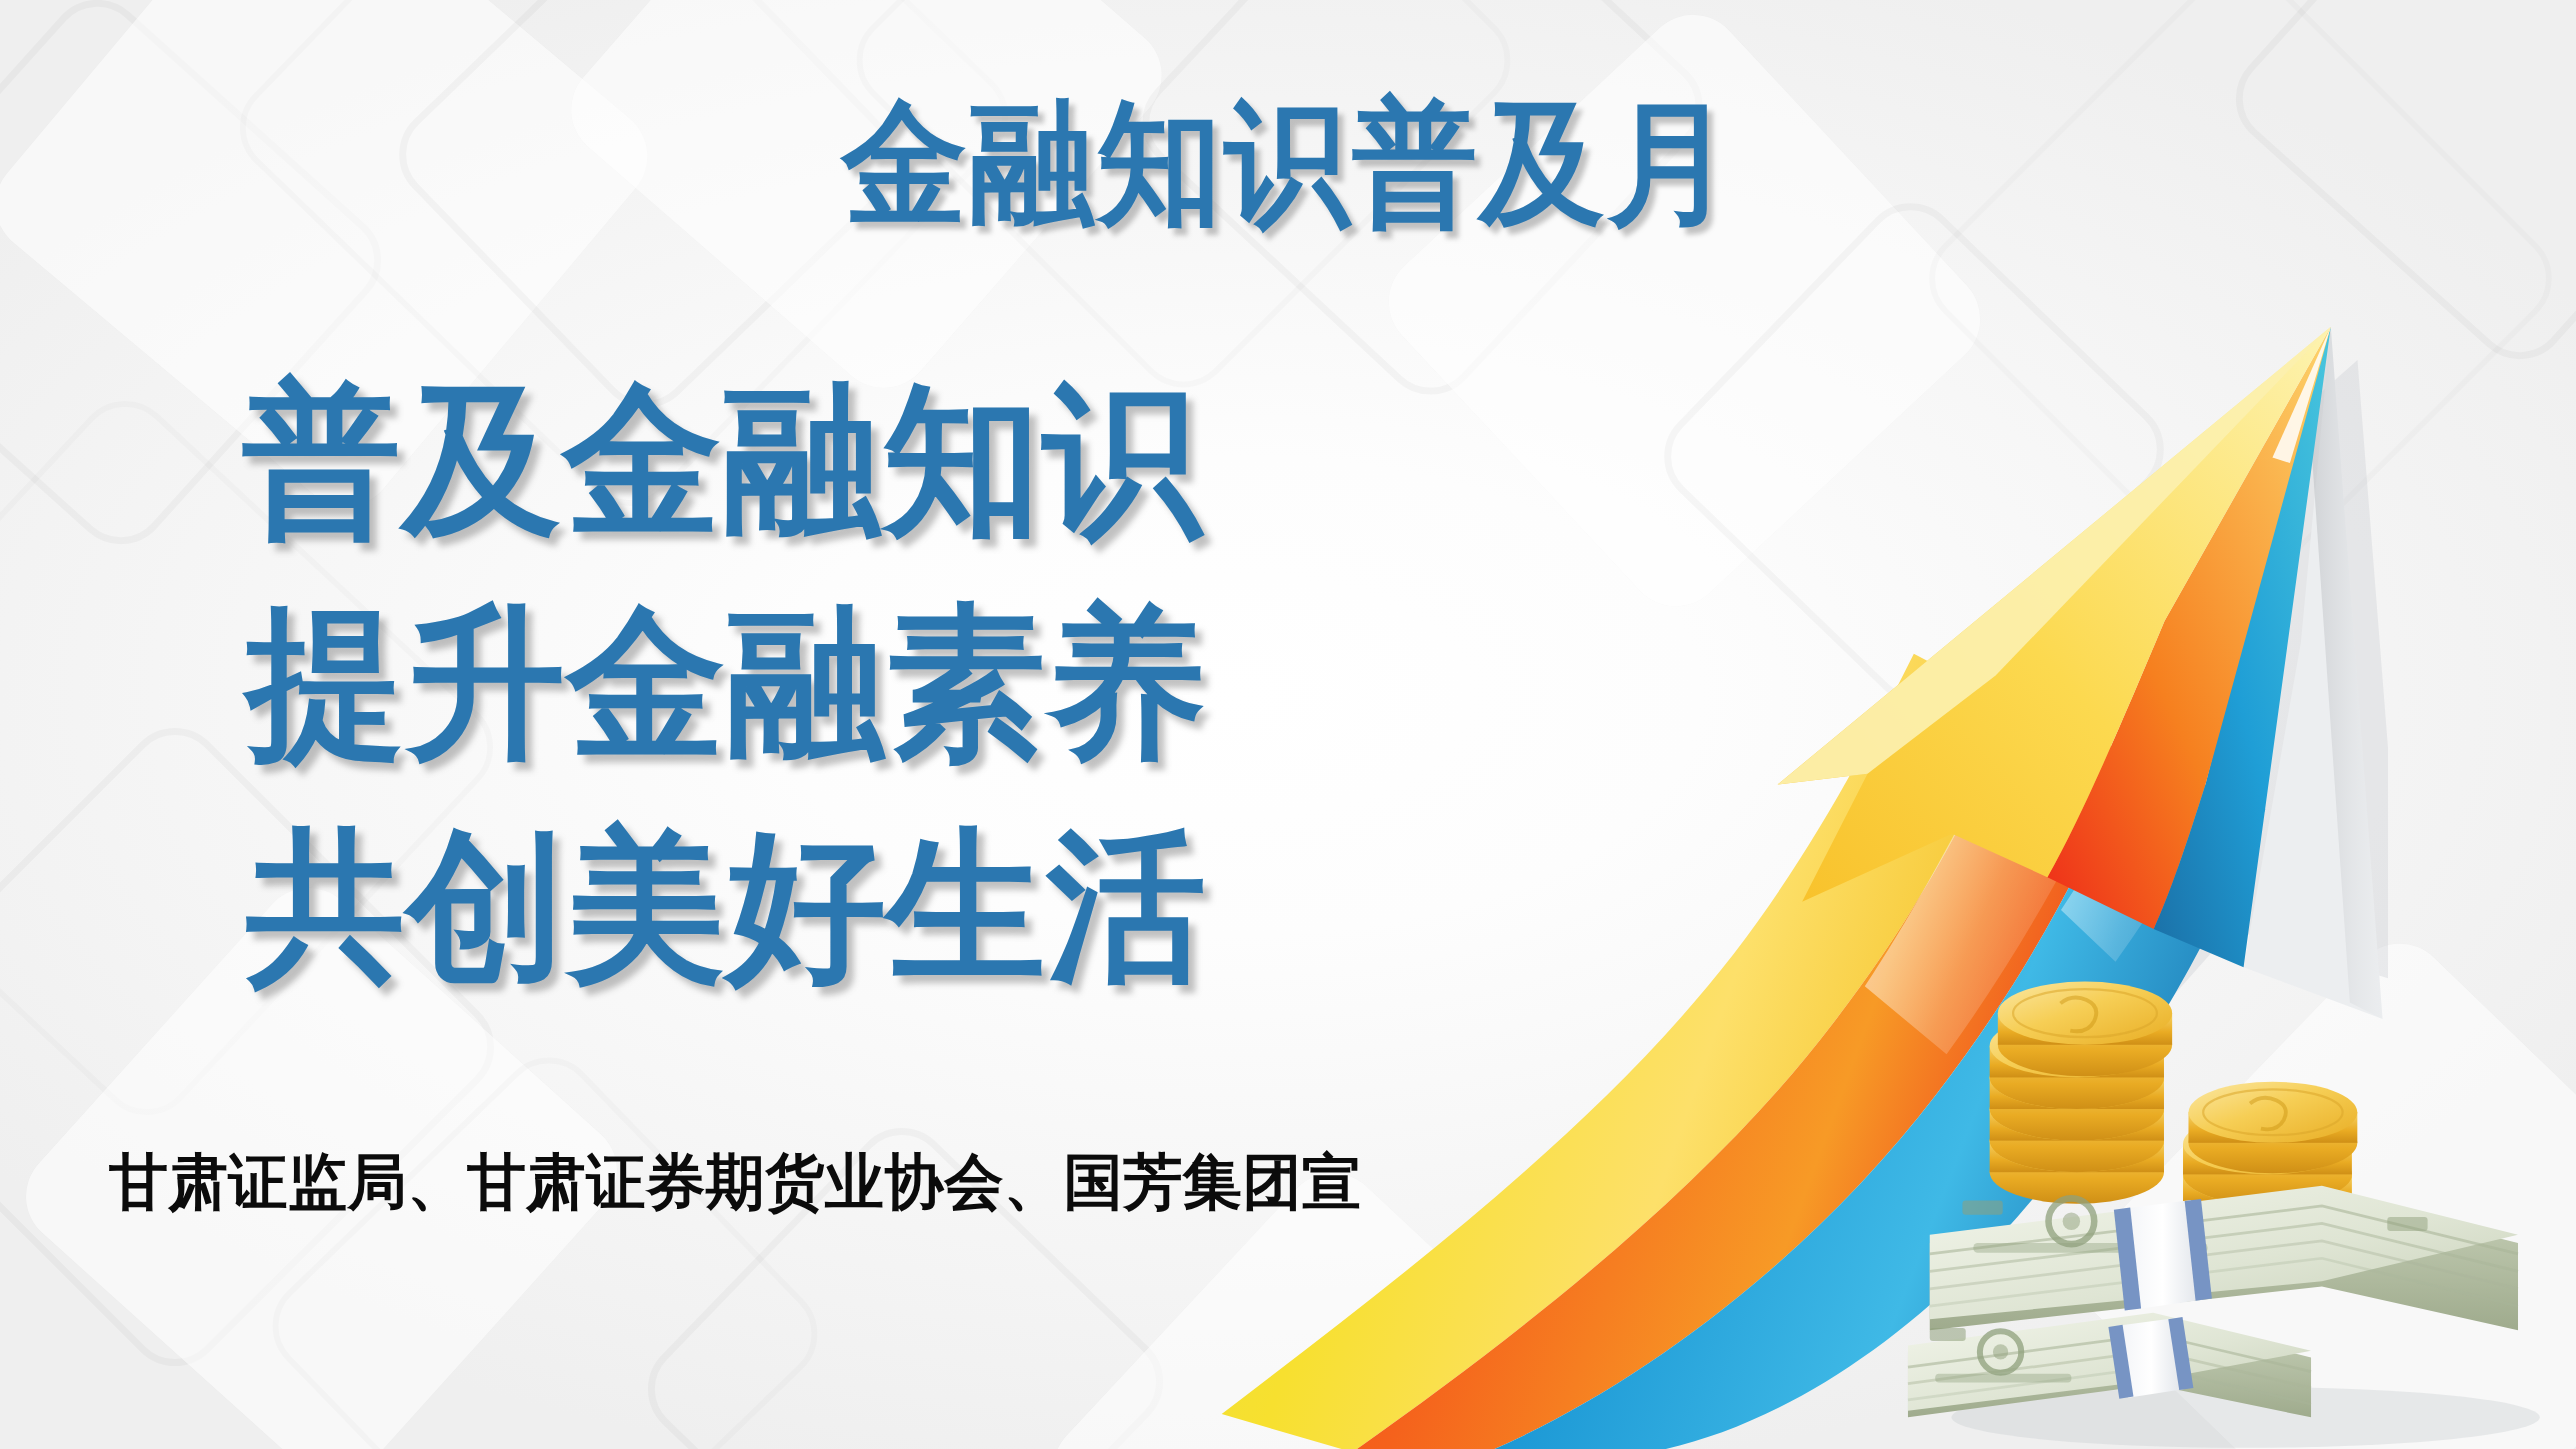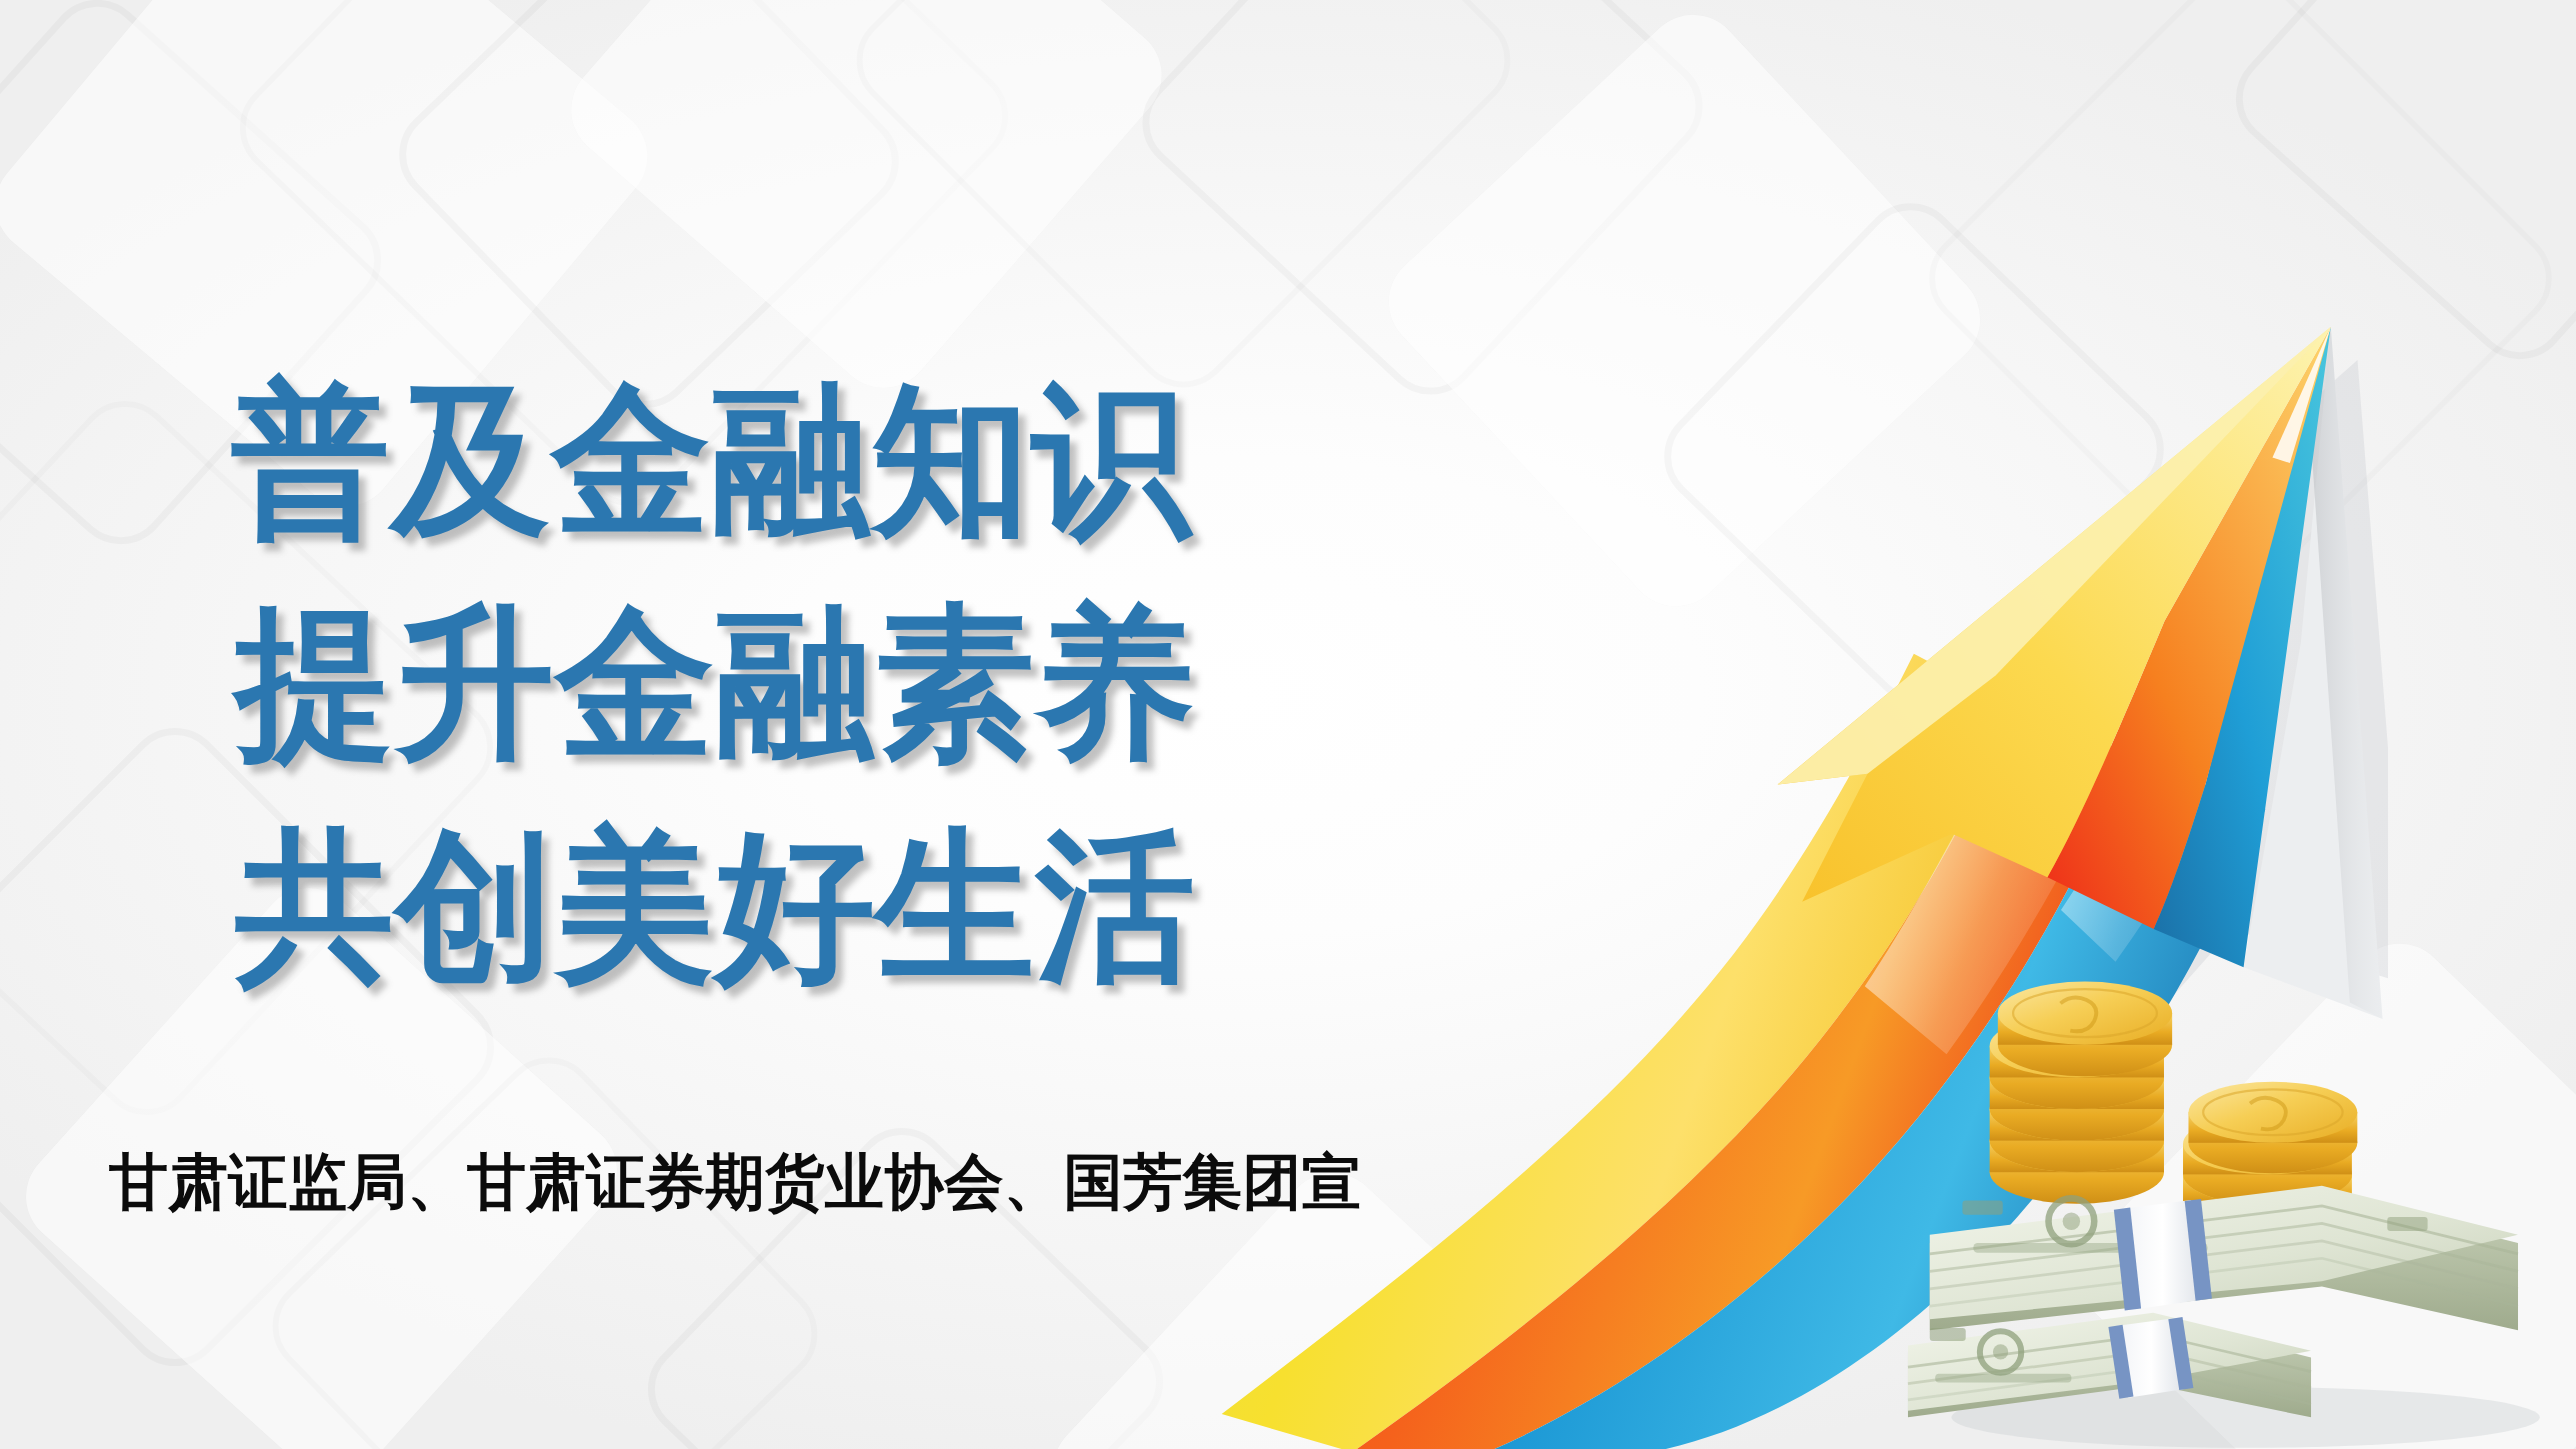--- a/index.html
+++ b/index.html
@@ -43,21 +43,21 @@
     color:#2b77b0;
     text-shadow:6.5px 6.5px 5.5px rgba(110,110,110,0.40);
     transform:scaleX(0.93);
     transform-origin:center center;
     white-space:nowrap;
   }
 
   
   #headline {
     position:absolute;
-    left:231px; top:349px;
+    left:242px; top:349px;
     width:1199px;
   }
   .hl {
     font-family:"DejaVu Sans","Liberation Sans",sans-serif;
     font-weight:bold;
     font-size:164px;
     line-height:1.36;
     letter-spacing:1.1px;
     color:#2b77b0;
     text-shadow:7.6px 7.6px 6.5px rgba(110,110,110,0.42);
@@ -339,20 +339,23 @@
         <circle cx="190" cy="760" r="14" fill="#8fa07c" opacity="0.5"></circle>
         <rect x="60" y="716" width="66" height="24" rx="6" fill="#8fa07c" opacity="0.55"></rect>
         <rect x="70" y="800" width="250" height="16" rx="7" fill="#8fa07c" opacity="0.4"></rect>
         <path d="M405 712 L508 698 L528 828 L424 844 Z" fill="url(#gBand)"></path>
         <path d="M388 714 L414 710 L434 842 L408 846 Z" fill="#7794c4"></path>
         <path d="M498 700 L524 696 L544 826 L518 830 Z" fill="#7794c4"></path>
       </g>
     </svg>
   </div>
 
+  <div id="title-wrap">
+    <h1 id="title">金融知识普及月</h1>
+  </div>
 
   <div id="headline">
     <div class="hl">普及金融知识</div>
     <div class="hl indent">提升金融素养</div>
     <div class="hl indent">共创美好生活</div>
   </div>
 
   <div id="credit">甘肃证监局、甘肃证券期货业协会、国芳集团宣</div>
 
 </div>

